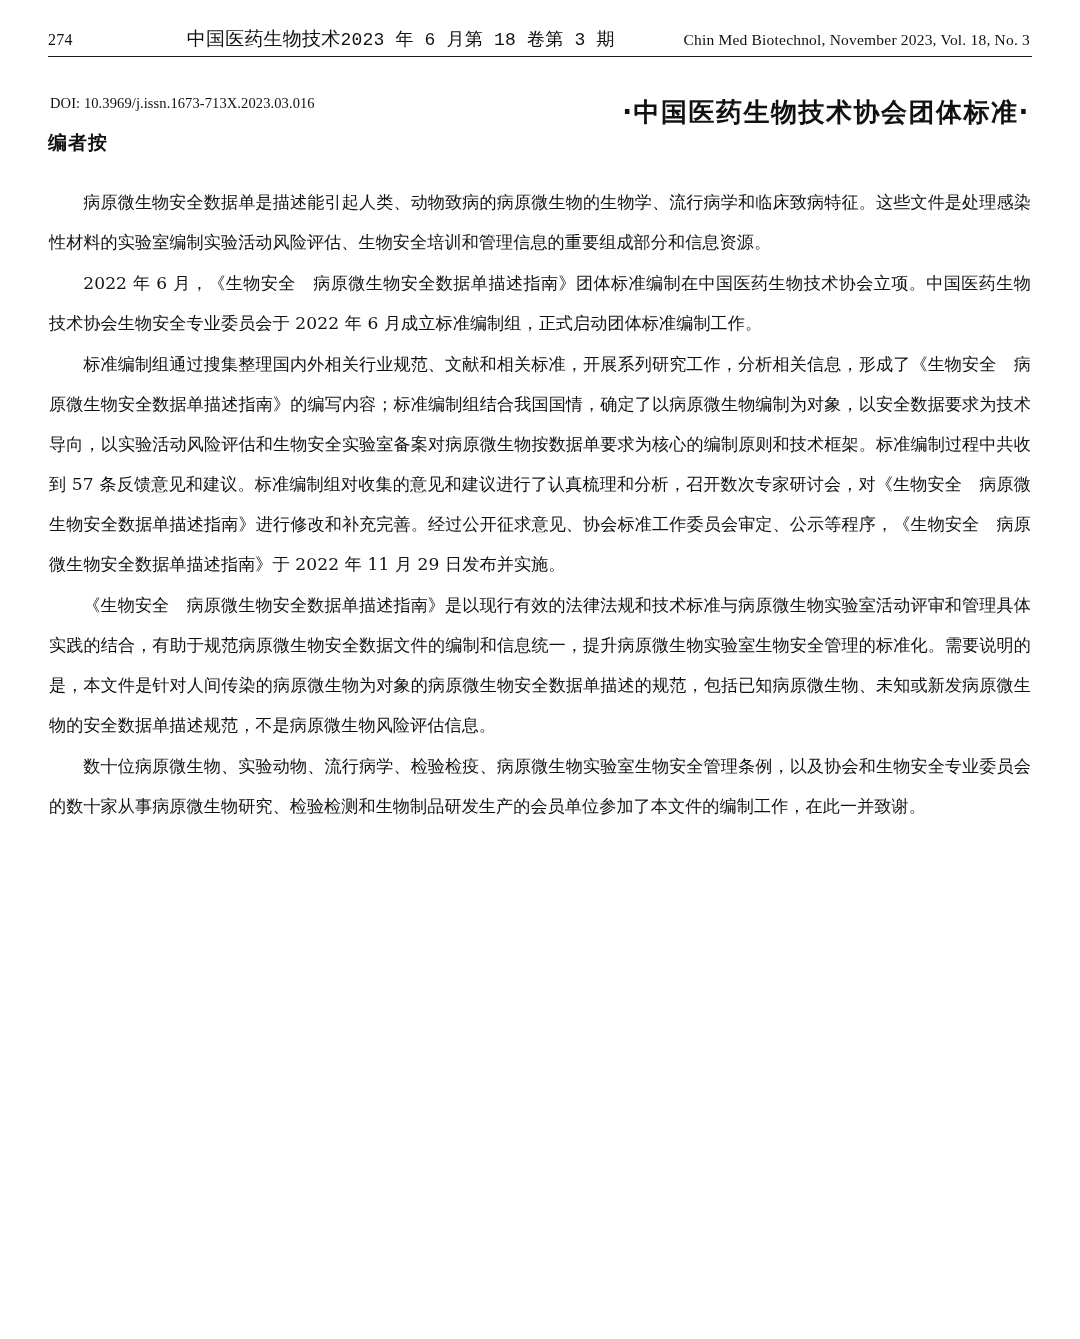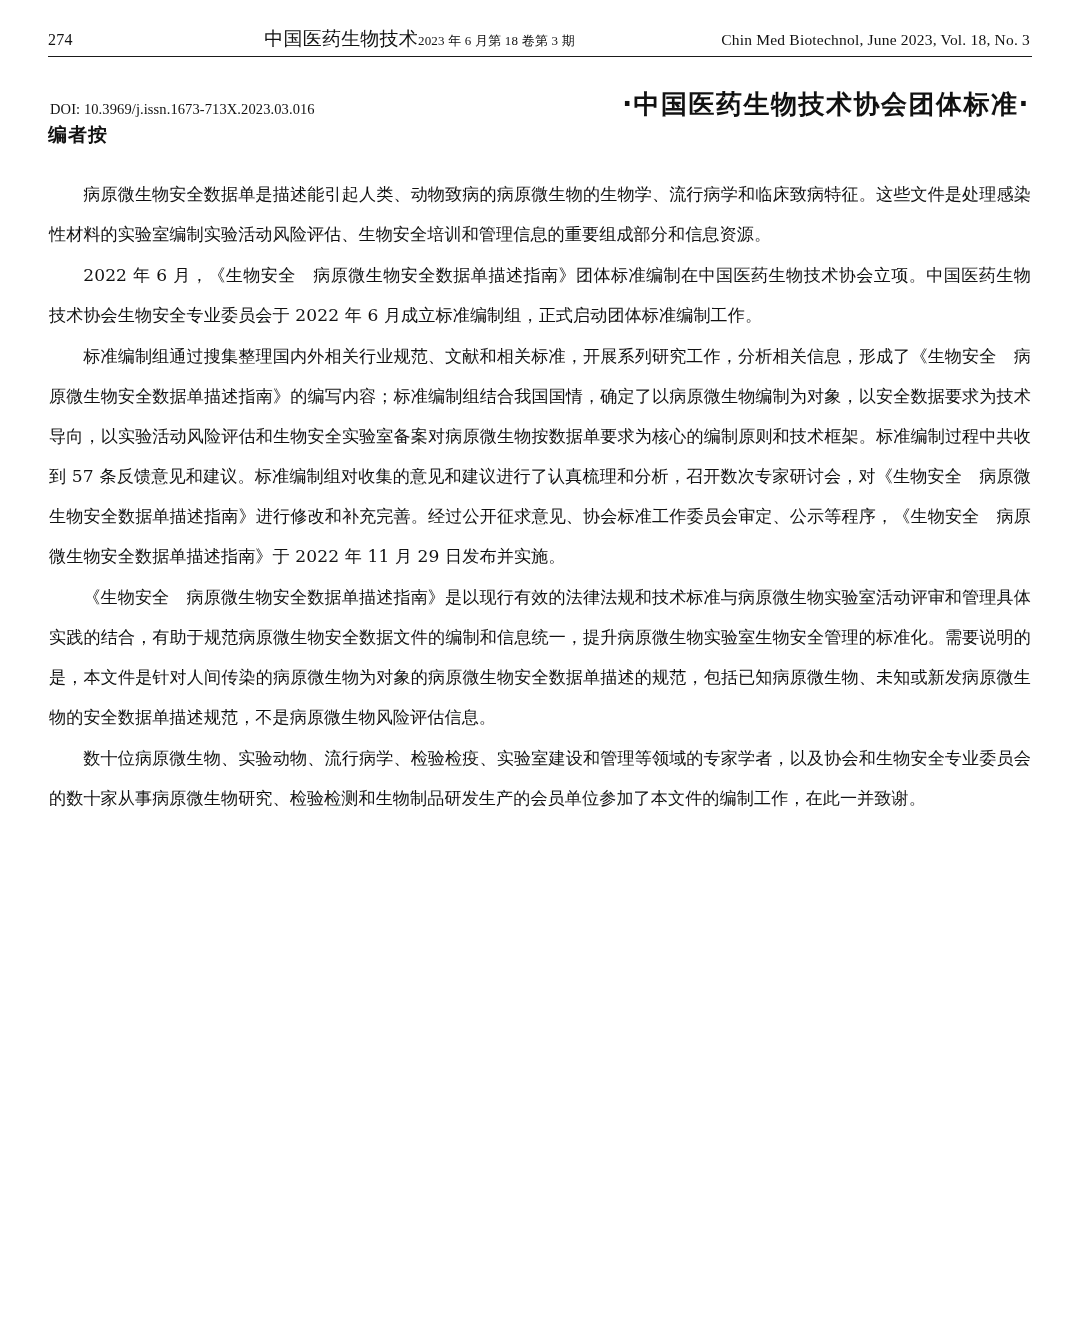--- a/index.html
+++ b/index.html
@@ -42,41 +42,40 @@
     flex: 1;
     text-align: center;
     white-space: nowrap;
     font-size: 15.5px;
   }
   .rh-cn {
     font-family: "DejaVu Sans", sans-serif;
     font-size: 19px;
   }
   .rh-cn-2 {
-    font-family: Liberation Serif, serif;
-    font-size: 13px;
+    font-family: Liberation Mono, monospace;
+    font-size: 18px;
   }
   .rh-right {
     font-family: "Liberation Serif", serif;
     font-size: 15.5px;
     text-align: right;
     white-space: nowrap;
     padding-right: 2px;
   }
   .rule {
     border-bottom: 1.1px solid #1a1a1a;
     margin: 4px 2px 0 2px;
   }
 
   
   .meta-row {
     display: flex;
-    align-items: flex-end;
     justify-content: space-between;
-    margin-top: 30px;
+    margin-top: 38px;
     padding: 0 4px;
   }
   .doi {
     font-family: "Liberation Serif", serif;
     font-size: 14.5px;
     letter-spacing: 0.1px;
     padding-bottom: 4px;
     white-space: nowrap;
   }
   .series-title {
@@ -116,32 +115,32 @@
 </head>
 <body>
 
 <div class="page">
 
   <div class="running-head">
     <div class="rh-page-no">274</div>
     <div class="rh-center">
       <span class="rh-cn">中国医药生物技术</span><span class="rh-cn-2">2023 年 6 月第 18 卷第 3 期</span>
     </div>
-    <div class="rh-right">Chin Med Biotechnol, June 2023, Vol. 18, No. 3</div>
+    <div class="rh-right">Chin Med Biotechnol, November 2023, Vol. 18, No. 3</div>
   </div>
   <div class="rule"></div>
 
   <div class="meta-row">
     <div class="doi">DOI: 10.3969/j.issn.1673-713X.2023.03.016</div>
     <div class="series-title">·中国医药生物技术协会团体标准·</div>
   </div>
 
   <div class="section-heading">编者按</div>
 
   <div class="body">
     <p class="para">病原微生物安全数据单是描述能引起人类、动物致病的病原微生物的生物学、流行病学和临床致病特征。这些文件是处理感染性材料的实验室编制实验活动风险评估、生物安全培训和管理信息的重要组成部分和信息资源。</p>
     <p class="para">2022 年 6 月，《生物安全　病原微生物安全数据单描述指南》团体标准编制在中国医药生物技术协会立项。中国医药生物技术协会生物安全专业委员会于 2022 年 6 月成立标准编制组，正式启动团体标准编制工作。</p>
     <p class="para">标准编制组通过搜集整理国内外相关行业规范、文献和相关标准，开展系列研究工作，分析相关信息，形成了《生物安全　病原微生物安全数据单描述指南》的编写内容；标准编制组结合我国国情，确定了以病原微生物编制为对象，以安全数据要求为技术导向，以实验活动风险评估和生物安全实验室备案对病原微生物按数据单要求为核心的编制原则和技术框架。标准编制过程中共收到 57 条反馈意见和建议。标准编制组对收集的意见和建议进行了认真梳理和分析，召开数次专家研讨会，对《生物安全　病原微生物安全数据单描述指南》进行修改和补充完善。经过公开征求意见、协会标准工作委员会审定、公示等程序，《生物安全　病原微生物安全数据单描述指南》于 2022 年 11 月 29 日发布并实施。</p>
     <p class="para">《生物安全　病原微生物安全数据单描述指南》是以现行有效的法律法规和技术标准与病原微生物实验室活动评审和管理具体实践的结合，有助于规范病原微生物安全数据文件的编制和信息统一，提升病原微生物实验室生物安全管理的标准化。需要说明的是，本文件是针对人间传染的病原微生物为对象的病原微生物安全数据单描述的规范，包括已知病原微生物、未知或新发病原微生物的安全数据单描述规范，不是病原微生物风险评估信息。</p>
-    <p class="para">数十位病原微生物、实验动物、流行病学、检验检疫、实验室建设和管理等领域的专家学者，以及协会和生物安全专业委员会的数十家从事病原微生物研究、检验检测和生物制品研发生产的会员单位参加了本文件的编制工作，在此一并致谢。</p>
+    <p class="para">数十位病原微生物、实验动物、流行病学、检验检疫、病原微生物实验室生物安全管理条例，以及协会和生物安全专业委员会的数十家从事病原微生物研究、检验检测和生物制品研发生产的会员单位参加了本文件的编制工作，在此一并致谢。</p>
   </div>
 
 </div>
 
 </body></html>

